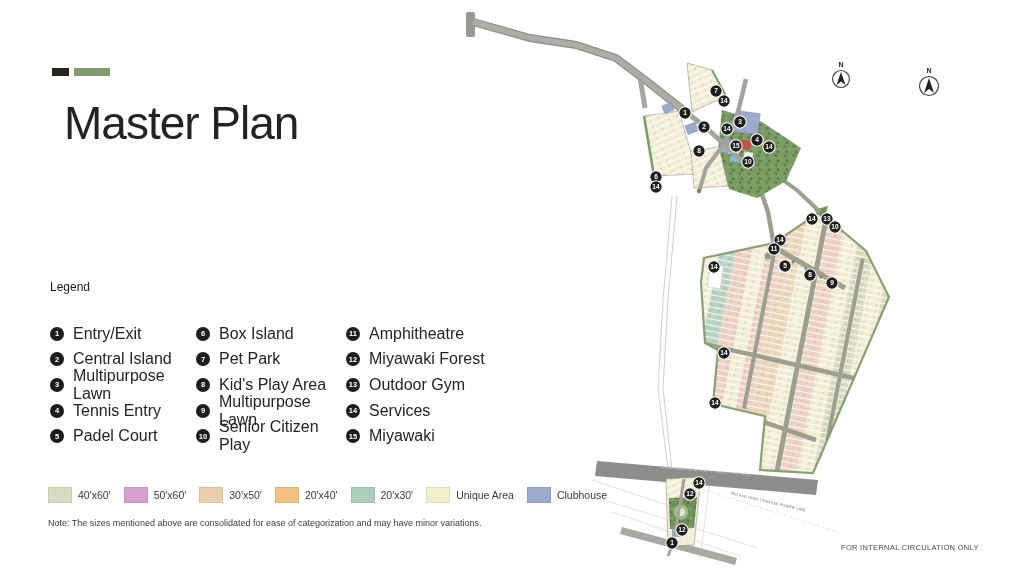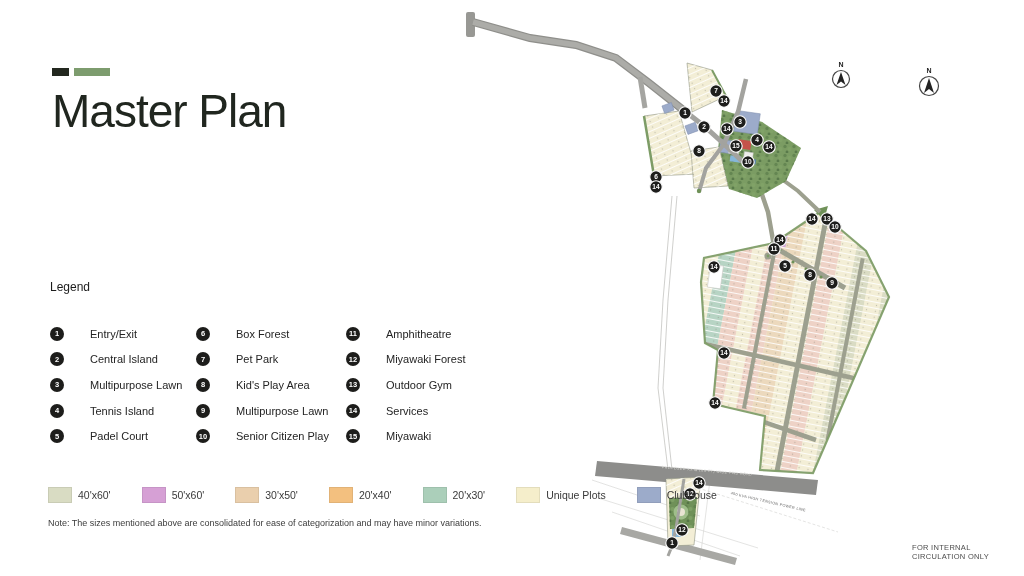--- a/index.html
+++ b/index.html
@@ -1,35 +1,35 @@
 <!DOCTYPE html>
 <html><head>
 <meta charset="utf-8">
 <style>
   html,body{margin:0;padding:0;background:#fff;}
   .canvas{position:relative;width:1024px;height:576px;background:#ffffff;overflow:hidden;
           font-family:"Liberation Sans",sans-serif;}
   #map-svg{position:absolute;left:0;top:0;width:1024px;height:576px;}
   .bar1{position:absolute;left:52px;top:68px;width:17px;height:8px;background:#23281f;}
   .bar2{position:absolute;left:74px;top:68px;width:36px;height:8px;background:#7d9c6e;}
-  .title{position:absolute;left:52px;top:84px;margin:0;font-size:46px;font-weight:500;
+  .title{position:absolute;left:52px;top:84px;margin:12px;font-size:46px;font-weight:500;
          color:#20261f;letter-spacing:-1px;}
   .legend-h{position:absolute;left:50px;top:280px;font-size:12px;font-weight:500;color:#1c1c1c;}
   #legend-grid{position:absolute;left:50px;top:321px;display:grid;grid-auto-flow:column;
          grid-template-rows:repeat(5,25.6px);grid-template-columns:146px 150px auto;align-items:center;}
   .li{display:flex;align-items:center;gap:9px;}
   .ln{width:14px;height:14px;border-radius:50%;background:#1d1d1b;color:#fff;font-size:7.5px;
       font-weight:bold;display:flex;align-items:center;justify-content:center;flex:0 0 14px;}
-  .lt{font-size:11px;color:#242424;margin-left:17px;}
-  #swatch-row{position:absolute;left:48px;top:487px;display:flex;align-items:center;gap:31px;}
+  .lt{font-size:16px;color:#242424;}
+  #swatch-row{position:absolute;left:48px;top:487px;display:flex;align-items:center;gap:13px;}
   .sw{display:flex;align-items:center;gap:6px;}
   .swc{width:24px;height:16px;display:inline-block;border:1px solid rgba(0,0,0,.07);box-sizing:border-box;}
   .swt{font-size:10.5px;color:#3a3a3a;}
   .note{position:absolute;left:48px;top:518px;font-size:9px;color:#3c3c3c;}
-  .circ{position:absolute;left:912px;top:543px;font-size:7.5px;color:#4c4c4c;letter-spacing:.3px;}
+  .circ{position:absolute;left:841px;top:543px;font-size:7.5px;color:#4c4c4c;letter-spacing:.3px;}
   .mk{fill:#1e1e1c;stroke:#ffffff;stroke-width:1.1;}
   .mkt{fill:#ffffff;font-size:6.6px;font-weight:bold;text-anchor:middle;}
   .cN{font-size:7px;font-weight:bold;fill:#222;text-anchor:middle;}
   .rlbl{font-size:3.6px;fill:#dededa;letter-spacing:.45px;text-anchor:middle;}
   .plbl{font-size:3.8px;fill:#6a6a6a;letter-spacing:.3px;text-anchor:middle;}
 </style>
 </head>
 <body>
 
 <div class="canvas">
@@ -268,29 +268,29 @@
       <div class="li">
         <span class="ln">2</span>
         <span class="lt">Central Island</span>
       </div>
       <div class="li">
         <span class="ln">3</span>
         <span class="lt">Multipurpose Lawn</span>
       </div>
       <div class="li">
         <span class="ln">4</span>
-        <span class="lt">Tennis Island</span>
+        <span class="lt">Tennis Entry</span>
       </div>
       <div class="li">
         <span class="ln">5</span>
         <span class="lt">Padel Court</span>
       </div>
       <div class="li">
         <span class="ln">6</span>
-        <span class="lt">Box Forest</span>
+        <span class="lt">Box Island</span>
       </div>
       <div class="li">
         <span class="ln">7</span>
         <span class="lt">Pet Park</span>
       </div>
       <div class="li">
         <span class="ln">8</span>
         <span class="lt">Kid's Play Area</span>
       </div>
       <div class="li">
@@ -339,21 +339,21 @@
       <div class="sw">
         <span class="swc" style="background: rgb(243, 192, 127);"></span>
         <span class="swt">20'x40'</span>
       </div>
       <div class="sw">
         <span class="swc" style="background: rgb(171, 207, 186);"></span>
         <span class="swt">20'x30'</span>
       </div>
       <div class="sw">
         <span class="swc" style="background: rgb(245, 238, 203);"></span>
-        <span class="swt">Unique Plots</span>
+        <span class="swt">Unique Area</span>
       </div>
       <div class="sw">
         <span class="swc" style="background: rgb(156, 171, 202);"></span>
         <span class="swt">Clubhouse</span>
       </div>
     </div>
 
   <div class="note">Note: The sizes mentioned above are consolidated for ease of categorization and may have minor variations.</div>
   <div class="circ">FOR INTERNAL CIRCULATION ONLY</div>
 </div>

